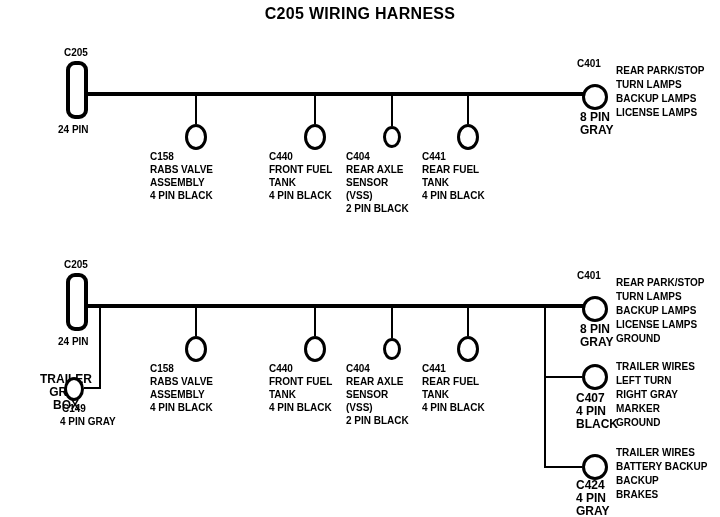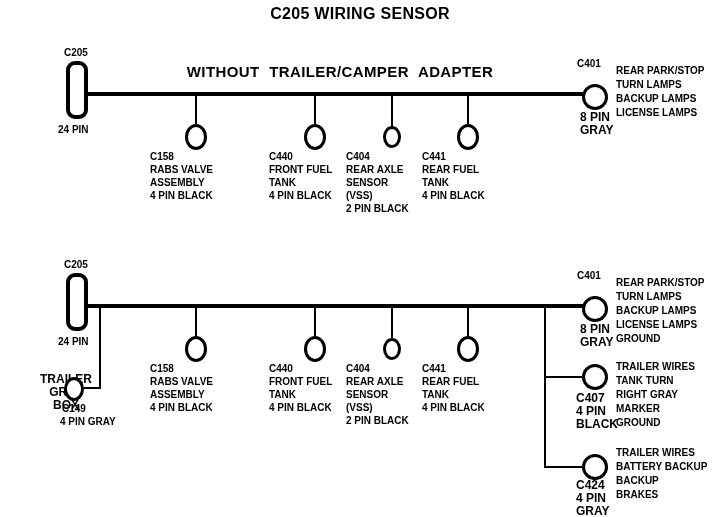--- a/index.html
+++ b/index.html
@@ -34,27 +34,26 @@
   }
   .stack { position:absolute; font-weight:bold; font-size:12px; line-height:13px; white-space:nowrap; }
   .stack.center { text-align:center;margin-left:32px; }
   .rlines { position:absolute; font-weight:bold; font-size:10px; line-height:14px; white-space:nowrap; }
 </style>
 </head>
 <body>
 
 <div class="canvas">
 
-  <div class="title">C205 WIRING SENSOR</div>
+  <div class="title">C205 WIRING HARNESS</div>
 
   <div class="t" style="left:64px;top:47px">C205</div>
   <div class="conn-rect" style="left:66px;top:61px"></div>
   <div class="t" style="left:58px;top:124px">24 PIN</div>
 
-  <div class="header" style="left:120px;top:63px;width:440px">WITHOUT TRAILER/CAMPER ADAPTER</div>
   <div class="hline" style="left:86px;top:92px;width:500px;height:4px"></div>
 
   <div class="vline" style="left:195px;top:96px;width:2px;height:28px"></div>
   <div class="ellipse" style="left:185px;top:124px;width:22px;height:26px"></div>
   <div class="drop-label" style="left:150px;top:150px">
     <div>C158</div>
     <div>RABS VALVE</div>
     <div>ASSEMBLY</div>
     <div>4 PIN BLACK</div>
   </div>
@@ -166,21 +165,21 @@
   </div>
   <div class="ellipse" style="left:64px;top:377px;width:20px;height:24px"></div>
   <div class="t" style="left:62px;top:403px">C149</div>
   <div class="t" style="left:60px;top:416px">4 PIN GRAY</div>
 
   <div class="vline" style="left:544px;top:307px;width:2px;height:161px"></div>
   <div class="hline" style="left:546px;top:376px;width:36px;height:2px"></div>
   <div class="circle" style="left:582px;top:364px"></div>
   <div class="rlines" style="left:616px;top:360px">
     <div>TRAILER WIRES</div>
-    <div>TANK TURN</div>
+    <div>LEFT TURN</div>
     <div>RIGHT GRAY</div>
     <div>MARKER</div>
     <div>GROUND</div>
   </div>
   <div class="stack" style="left:576px;top:392px">
     <div>C407</div>
     <div>4 PIN</div>
     <div>BLACK</div>
   </div>
 

